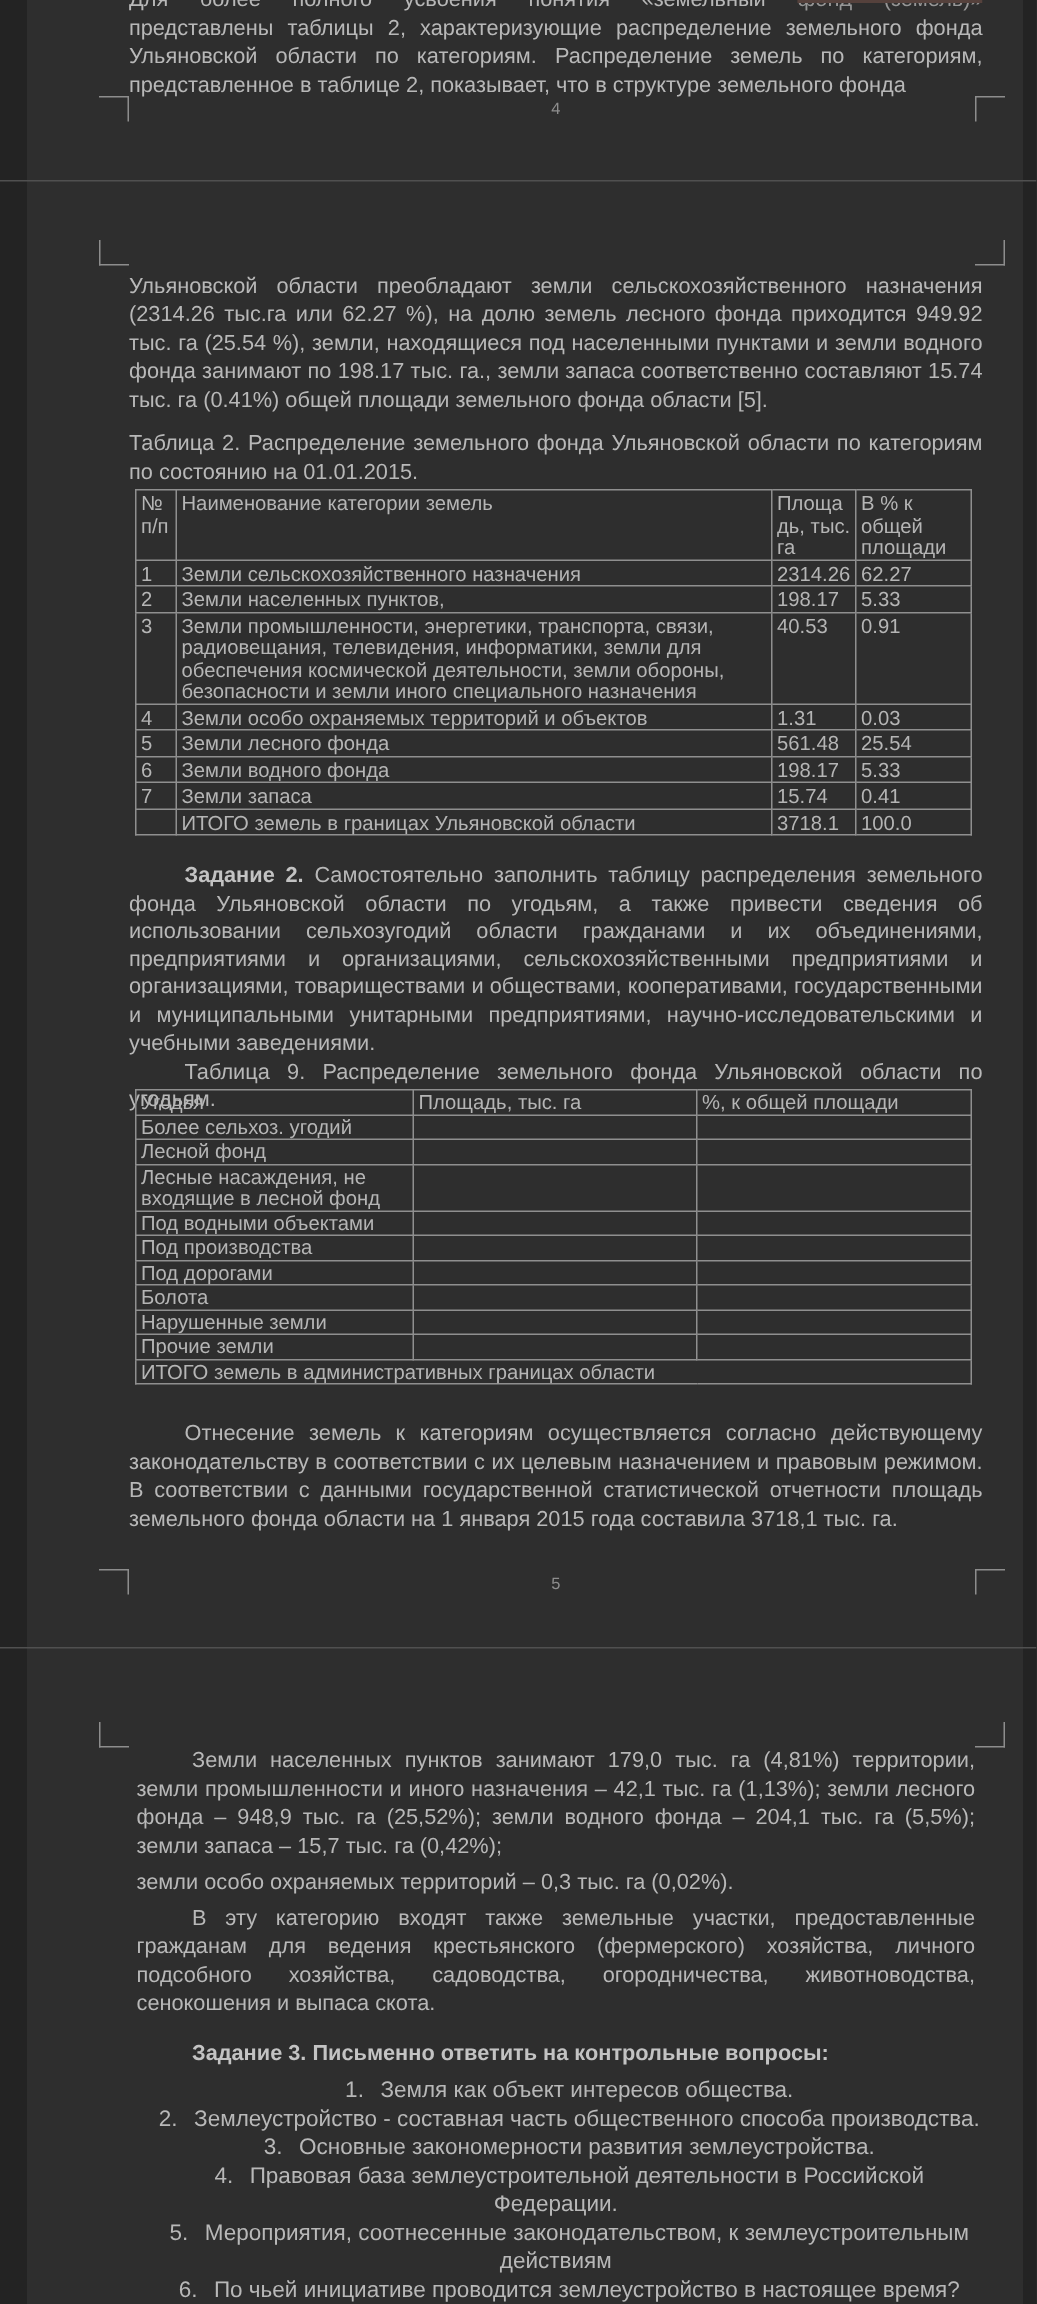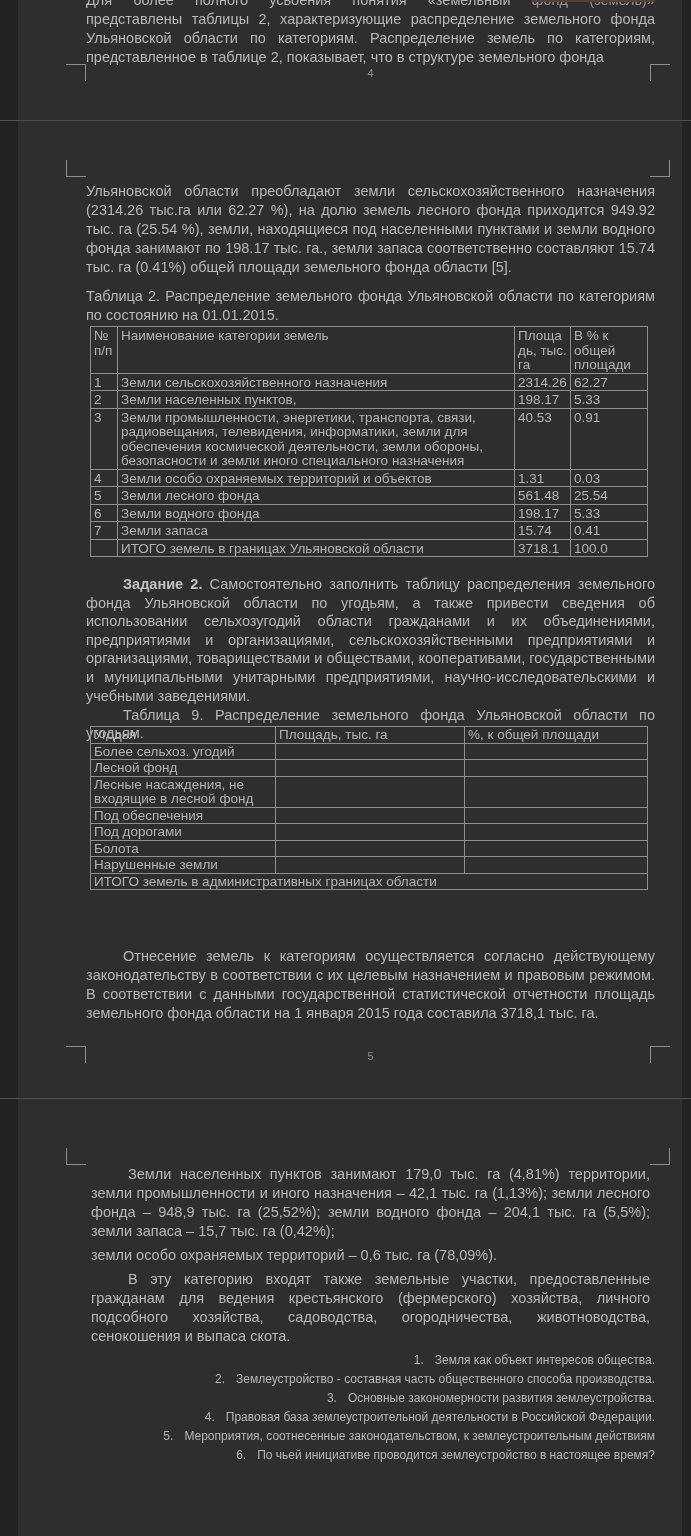--- a/index.html
+++ b/index.html
@@ -69,21 +69,21 @@
   .p5cap2  { top:287px; }
   .p5task2 { top:575px; line-height:18.6px; }
   .p5cap3  { top:706px; line-height:18px; }
   .p5otn   { top:947px; }
   .p5bolee { top:1006px; }
 
   
   .p6content { top:1160px; }
   .p6content p { margin:5px; }
   .p6head { margin-top:14px !important; }
-  .q-item { color:#b8b8b8; font-size:12px; line-height:19px; text-indent:18px; text-align:right; }
+  .q-item { color:#b8b8b8; font-size:15px; line-height:19px; text-indent:18px; text-align:center; }
   .q-gap { display:inline-block; width:11px; }
 </style>
 </head>
 <body>
 
 <div class="screen">
   <div class="paper"></div>
 
   <div class="abs block p4text">
     <div class="txt p4line1"><span>Для более полного усвоения понятия «земельный</span> <span class="marked">фонд (земель)»</span></div>
@@ -192,36 +192,46 @@
       <td>Лесной фонд</td>
       <td></td>
       <td></td>
     </tr>
     <tr>
       <td>Лесные насаждения, не входящие в лесной фонд</td>
       <td></td>
       <td></td>
     </tr>
     <tr>
-      <td>Под обеспечения</td>
+      <td>Под водными объектами</td>
+      <td></td>
+      <td></td>
+    </tr>
+    <tr>
+      <td>Под производства</td>
       <td></td>
       <td></td>
     </tr>
     <tr>
       <td>Под дорогами</td>
       <td></td>
       <td></td>
     </tr>
     <tr>
       <td>Болота</td>
       <td></td>
       <td></td>
     </tr>
     <tr>
       <td>Нарушенные земли</td>
+      <td></td>
+      <td></td>
+    </tr>
+    <tr>
+      <td>Прочие земли</td>
       <td></td>
       <td></td>
     </tr>
     <tr>
       <td colspan="3">ИТОГО земель в административных границах области</td>
     </tr>
   </tbody>
     </table>
 
   <p class="abs block txt indent p5otn">Отнесение земель к категориям осуществляется согласно действующему законодательству в соответствии с их целевым назначением и правовым режимом. В соответствии с данными государственной статистической отчетности площадь земельного фонда области на 1 января 2015 года составила 3718,1 тыс. га.</p>
@@ -230,22 +240,23 @@
   <div class="mark m-br mx-r my-p5b"></div>
   <div class="pagenum pn5">5</div>
 
   <div class="sep sep2"></div>
 
   <div class="mark m-tl mx-l my-p6t"></div>
   <div class="mark m-tr mx-r my-p6t"></div>
 
   <div class="abs block p6content">
     <p class="txt indent">Земли населенных пунктов занимают 179,0 тыс. га (4,81%) территории, земли промышленности и иного назначения – 42,1 тыс. га (1,13%); земли лесного фонда – 948,9 тыс. га (25,52%); земли водного фонда – 204,1 тыс. га (5,5%); земли запаса – 15,7 тыс. га (0,42%);</p>
-    <p class="txt">земли особо охраняемых территорий – 0,6 тыс. га (78,09%).</p>
+    <p class="txt">земли особо охраняемых территорий – 0,3 тыс. га (0,02%).</p>
     <p class="txt indent">В эту категорию входят также земельные участки, предоставленные гражданам для ведения крестьянского (фермерского) хозяйства, личного подсобного хозяйства, садоводства, огородничества, животноводства, сенокошения и выпаса скота.</p>
+    <p class="txt indent bold p6head">Задание 3. Письменно ответить на контрольные вопросы:</p>
 
     <div class="q-item"><span>1.</span><span class="q-gap"></span><span>Земля как объект интересов общества.</span></div>
     <div class="q-item"><span>2.</span><span class="q-gap"></span><span>Землеустройство - составная часть общественного способа производства.</span></div>
     <div class="q-item"><span>3.</span><span class="q-gap"></span><span>Основные закономерности развития землеустройства.</span></div>
     <div class="q-item"><span>4.</span><span class="q-gap"></span><span>Правовая база землеустроительной деятельности в Российской Федерации.</span></div>
     <div class="q-item"><span>5.</span><span class="q-gap"></span><span>Мероприятия, соотнесенные законодательством, к землеустроительным действиям</span></div>
     <div class="q-item"><span>6.</span><span class="q-gap"></span><span>По чьей инициативе проводится землеустройство в настоящее время?</span></div>
   </div>
 </div>
 

